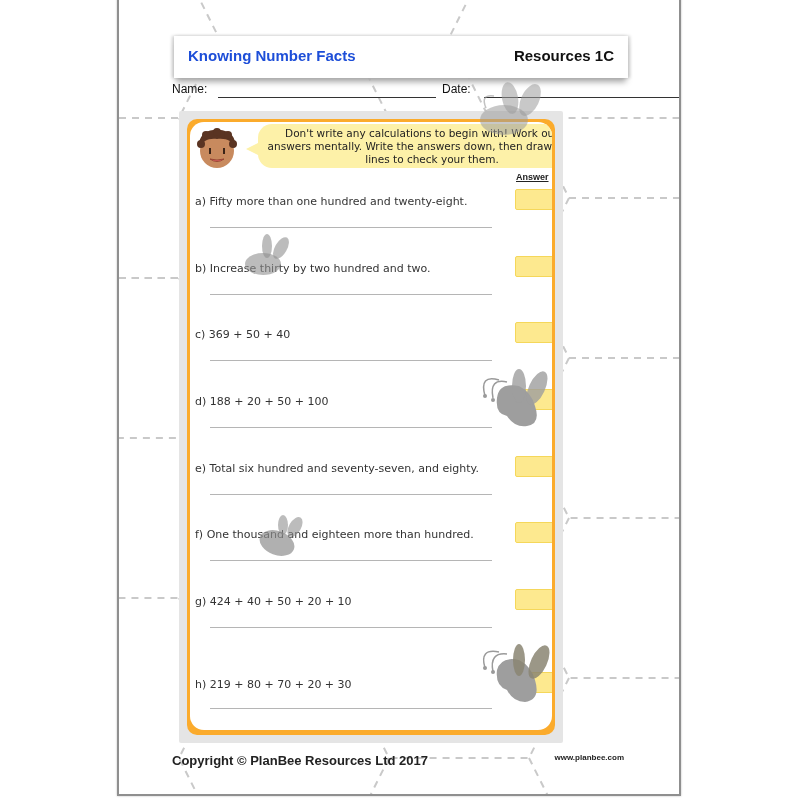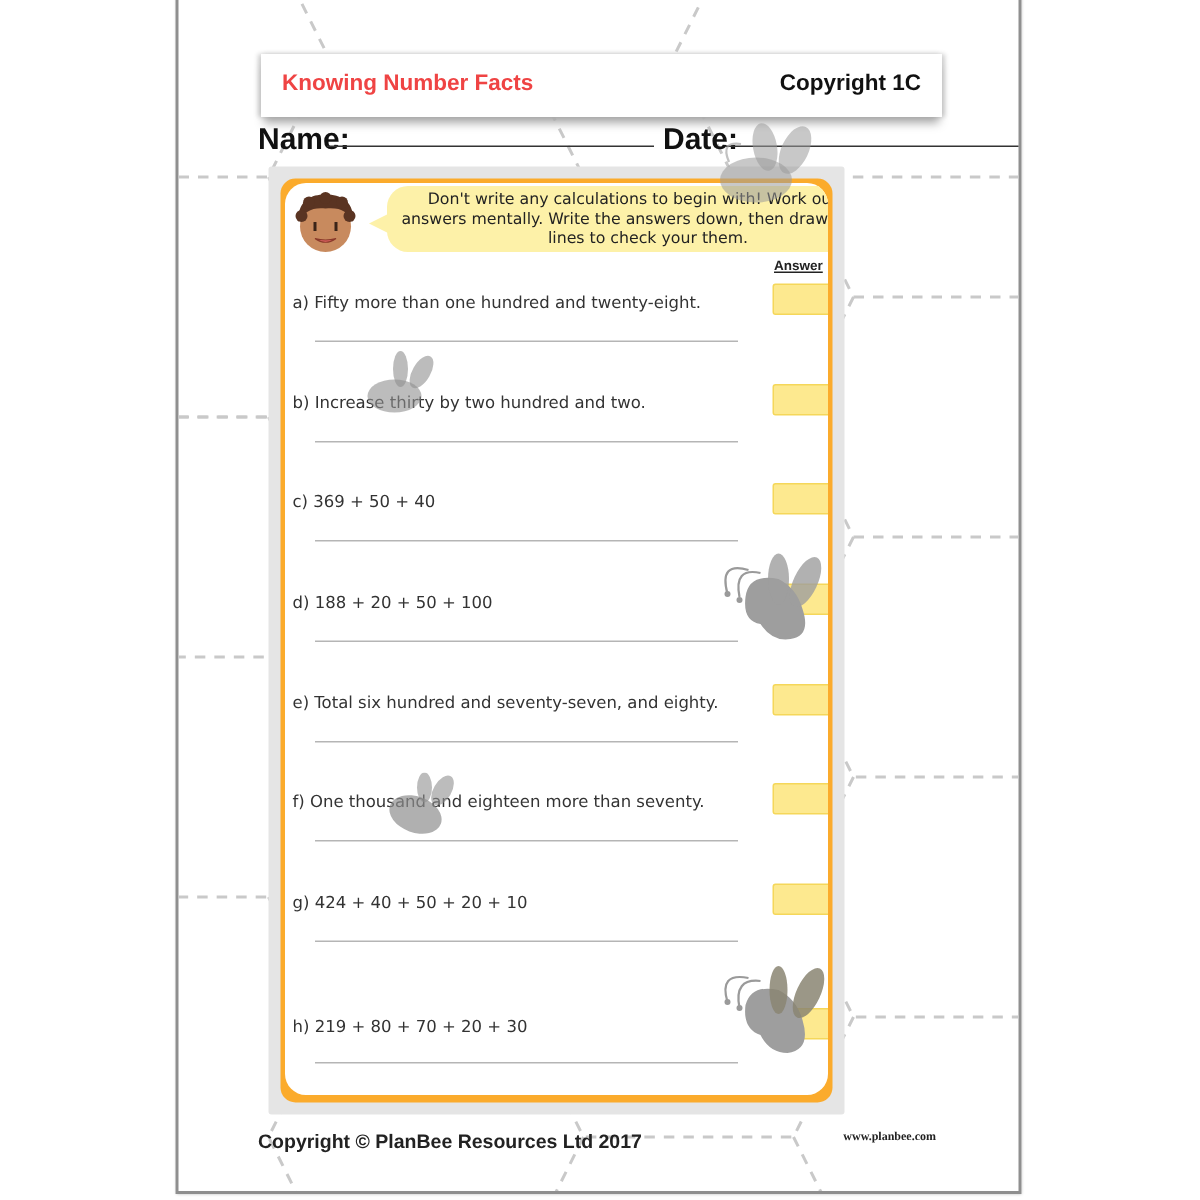--- a/index.html
+++ b/index.html
@@ -12,30 +12,30 @@
       background: #ffffff; border: 2px solid #8f8f8f; box-shadow: 0 0 2px #bdbdbd;
       box-sizing: border-box; overflow: hidden;
     }
     .hex-bg { position: absolute; left: 0; top: 0; width: 564px; height: 800px; }
     .title-card {
       position: absolute; left: 55px; top: 38px; width: 454px; height: 42px;
       background: #ffffff; box-shadow: 0 6px 6px -2px #a8a8a8, 2px 0 3px #d0d0d0, -2px 0 3px #d0d0d0;
     }
     .title-left {
       position: absolute; left: 14px; top: 11px; font-family: "Liberation Sans", sans-serif;
-      font-weight: bold; font-size: 15px; color: #ef4444;
+      font-weight: bold; font-size: 15px; color: #1d4ed8;
     }
     .title-right {
       position: absolute; right: 14px; top: 11px; font-family: "Liberation Sans", sans-serif;
       font-weight: bold; font-size: 15px; color: #111;
     }
     .name-row { position: absolute; left: 53px; top: 84px; width: 460px; height: 20px; }
     .label-bold {
-      position: absolute; font-family: "Liberation Sans", sans-serif; font-weight: bold;
-      font-size: 20px; color: #111;
+      position: absolute; font-family: "Liberation Sans", sans-serif; font-weight: normal;
+      font-size: 12px; color: #111;
     }
     .fill-line { position: absolute; height: 0; border-bottom: 1.5px solid #333; }
     .frame {
       position: absolute; left: 60px; top: 113px; width: 384px; height: 632px;
       background: #e5e5e5; border-radius: 2px;
     }
     .frame-inner {
       position: absolute; left: 8px; top: 8px; right: 8px; bottom: 8px;
       background: #fbab2c; border-radius: 10px;
     }
@@ -74,21 +74,21 @@
       position: absolute; left: 384px; top: -7px; width: 22px; height: 22px;
       background: #fde98f; border: 1.5px solid #f5d75a; border-radius: 2px; box-sizing: border-box;
     }
     .chk-box svg { position: absolute; left: 2px; top: 2px; }
     .bee { position: absolute; pointer-events: none; }
     .footer-left {
       position: absolute; left: 53px; top: 755px; font-family: "Liberation Sans", sans-serif;
       font-weight: bold; font-size: 13px; color: #222;
     }
     .footer-right {
-      position: absolute; right: 55px; top: 755px; font-family: Liberation Serif, serif;
+      position: absolute; right: 55px; top: 755px; font-family: Liberation Sans, sans-serif;
       font-weight: bold; font-size: 8px; color: #222;
     }
   </style>
 </head>
 <body>
 
 <div class="page">
 
   <svg class="hex-bg" viewBox="0 0 564 800">
     <g fill="none" stroke="#c9c9c9" stroke-width="2" stroke-dasharray="7 6">
@@ -114,21 +114,21 @@
       <path d="M100 680 L60 760 L100 840"></path>
       <path d="M230 680 L270 760 H410 L450 680"></path>
       <path d="M270 760 L230 840"></path>
       <path d="M410 760 L450 840"></path>
       <path d="M0 280 H60"></path>
     </g>
   </svg>
 
   <div class="title-card">
     <span class="title-left">Knowing Number Facts</span>
-    <span class="title-right">Copyright 1C</span>
+    <span class="title-right">Resources 1C</span>
   </div>
 
   <div class="name-row">
     <span class="label-bold" style="left:0;top:0;">Name:</span>
     <div class="fill-line" style="left:46px;top:15px;width:218px;"></div>
     <span class="label-bold" style="left:270px;top:0;">Date:</span>
     <div class="fill-line" style="left:312px;top:15px;width:200px;"></div>
   </div>
 
   <div class="frame">
@@ -205,21 +205,21 @@
           <div class="q-line"></div>
           <div class="ans-box"></div>
           <div class="chk-box">
               <svg width="16" height="16" viewBox="0 0 16 16">
                 <path d="M3 8 L7 12 L13 3" fill="none" stroke="#ffffff" stroke-width="2.5" stroke-linecap="round"></path>
               </svg>
             </div>
         </div>
 
         <div class="q-row" style="top:406px;">
-          <span class="q-text">f)  One thousand and eighteen more than seventy.</span>
+          <span class="q-text">f)  One thousand and eighteen more than hundred.</span>
           <div class="q-line"></div>
           <div class="ans-box"></div>
           <div class="chk-box">
               <svg width="16" height="16" viewBox="0 0 16 16">
                 <path d="M3 8 L7 12 L13 3" fill="none" stroke="#ffffff" stroke-width="2.5" stroke-linecap="round"></path>
               </svg>
             </div>
         </div>
 
         <div class="q-row" style="top:473px;">

